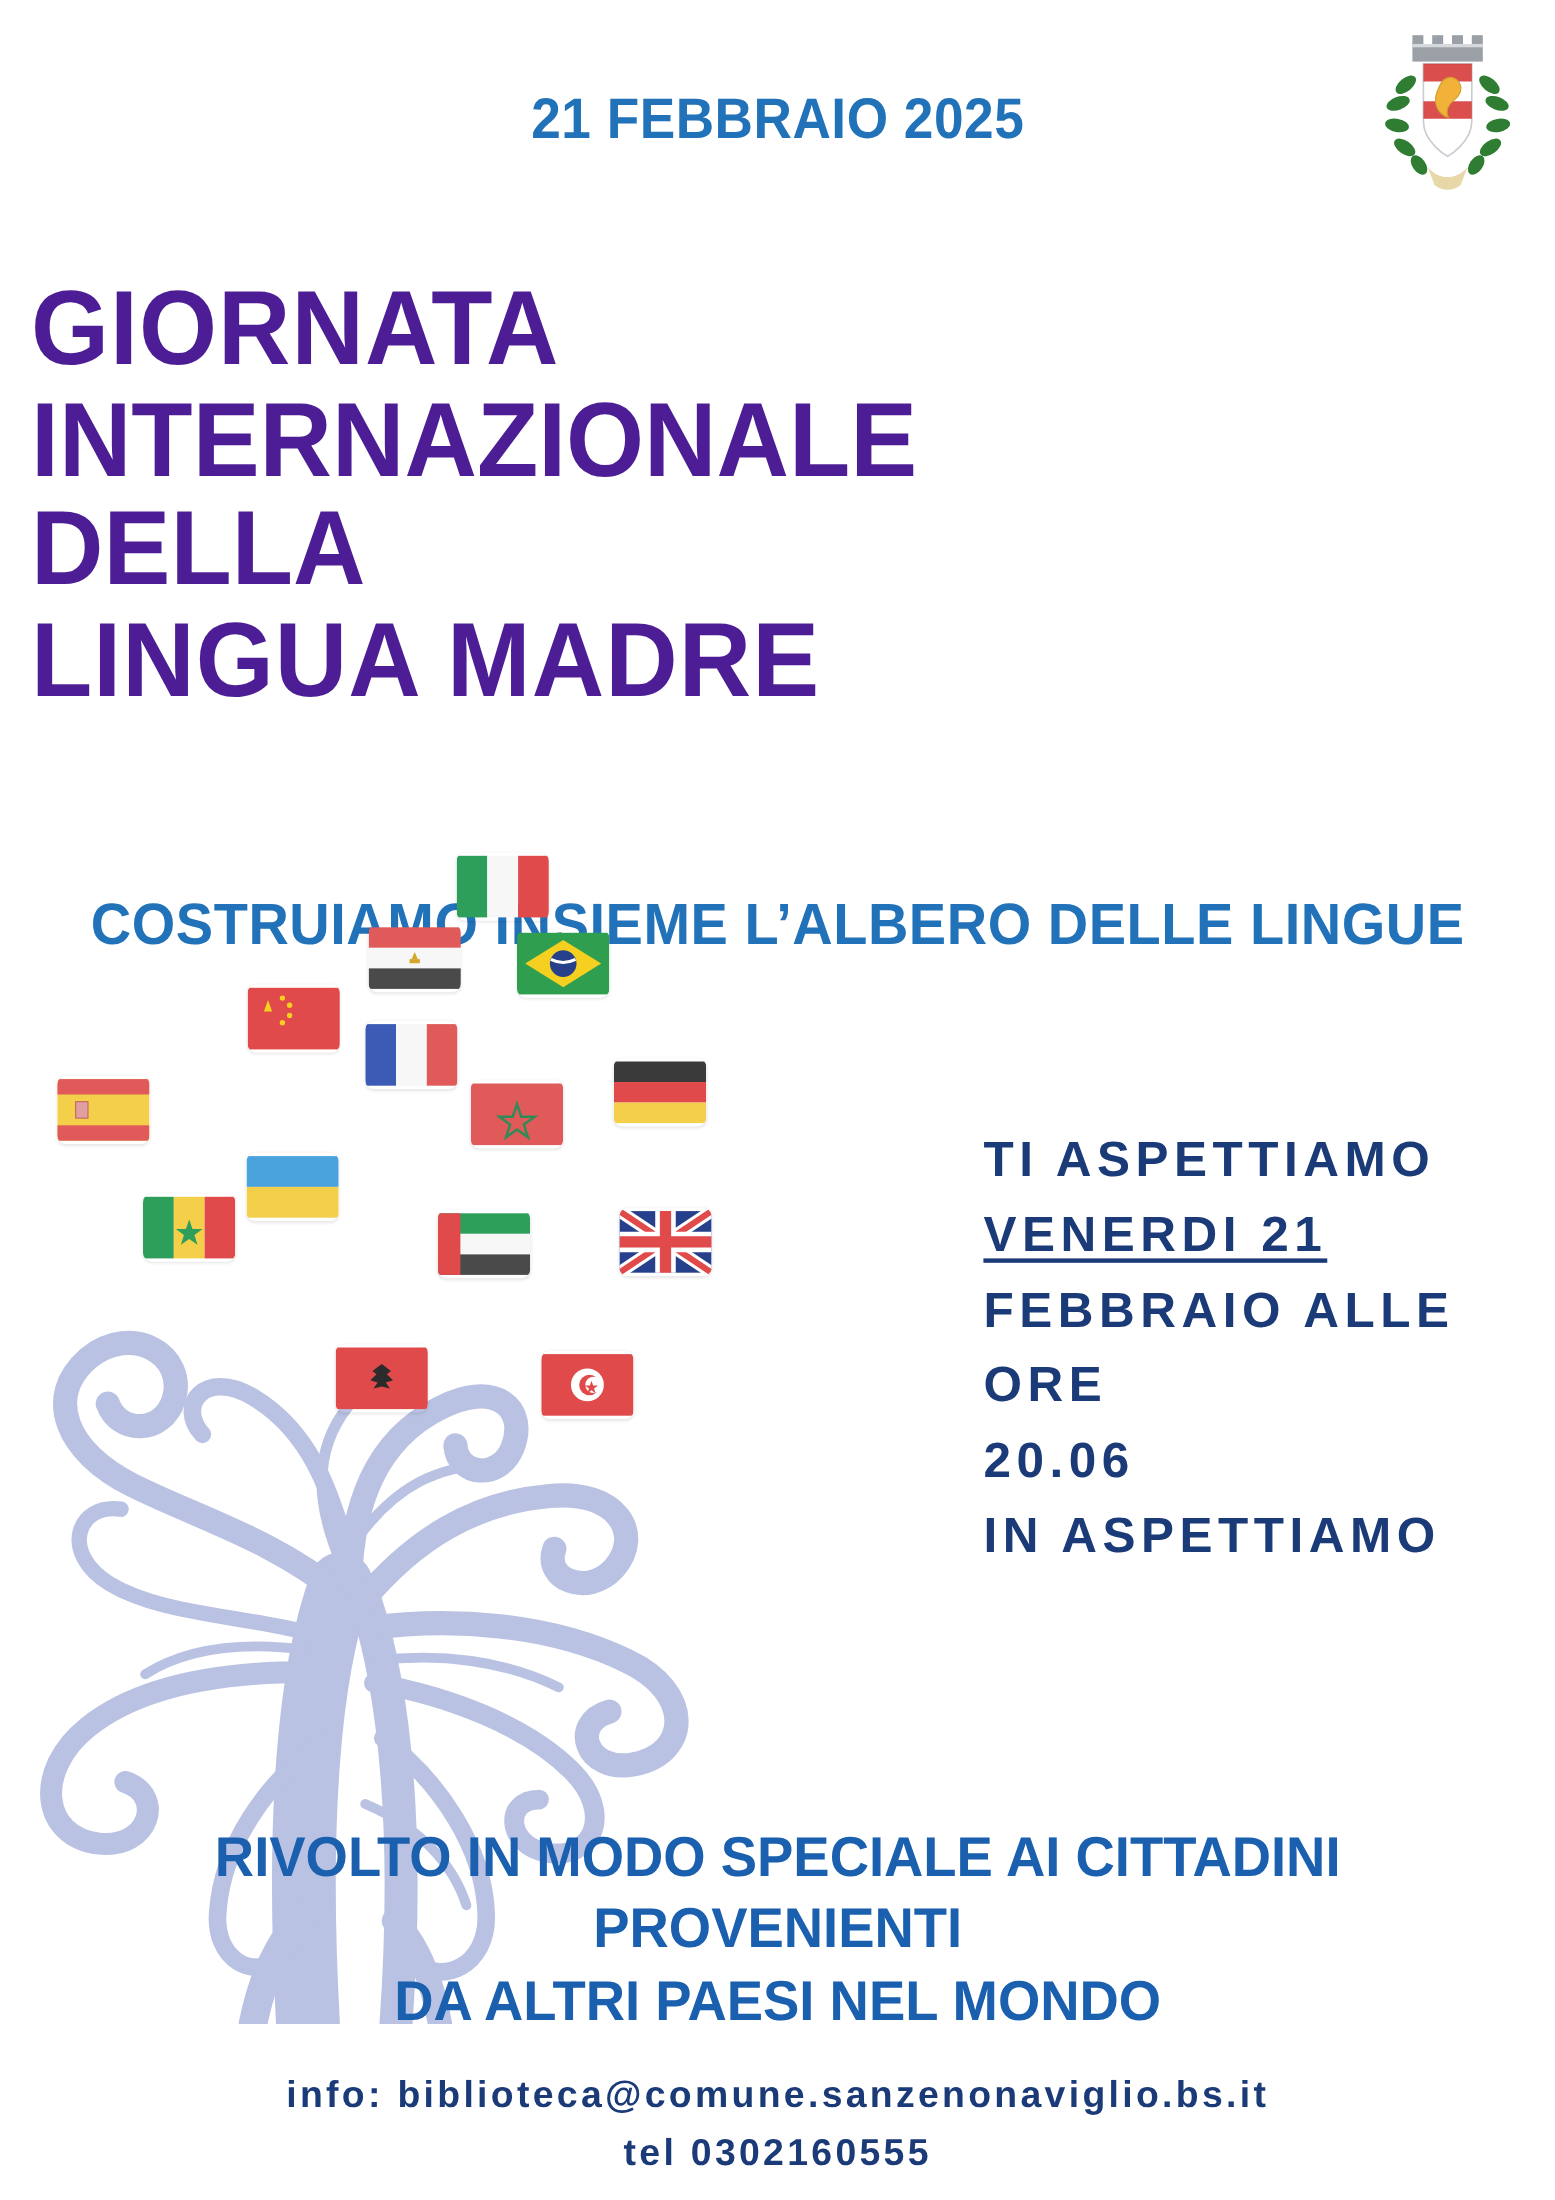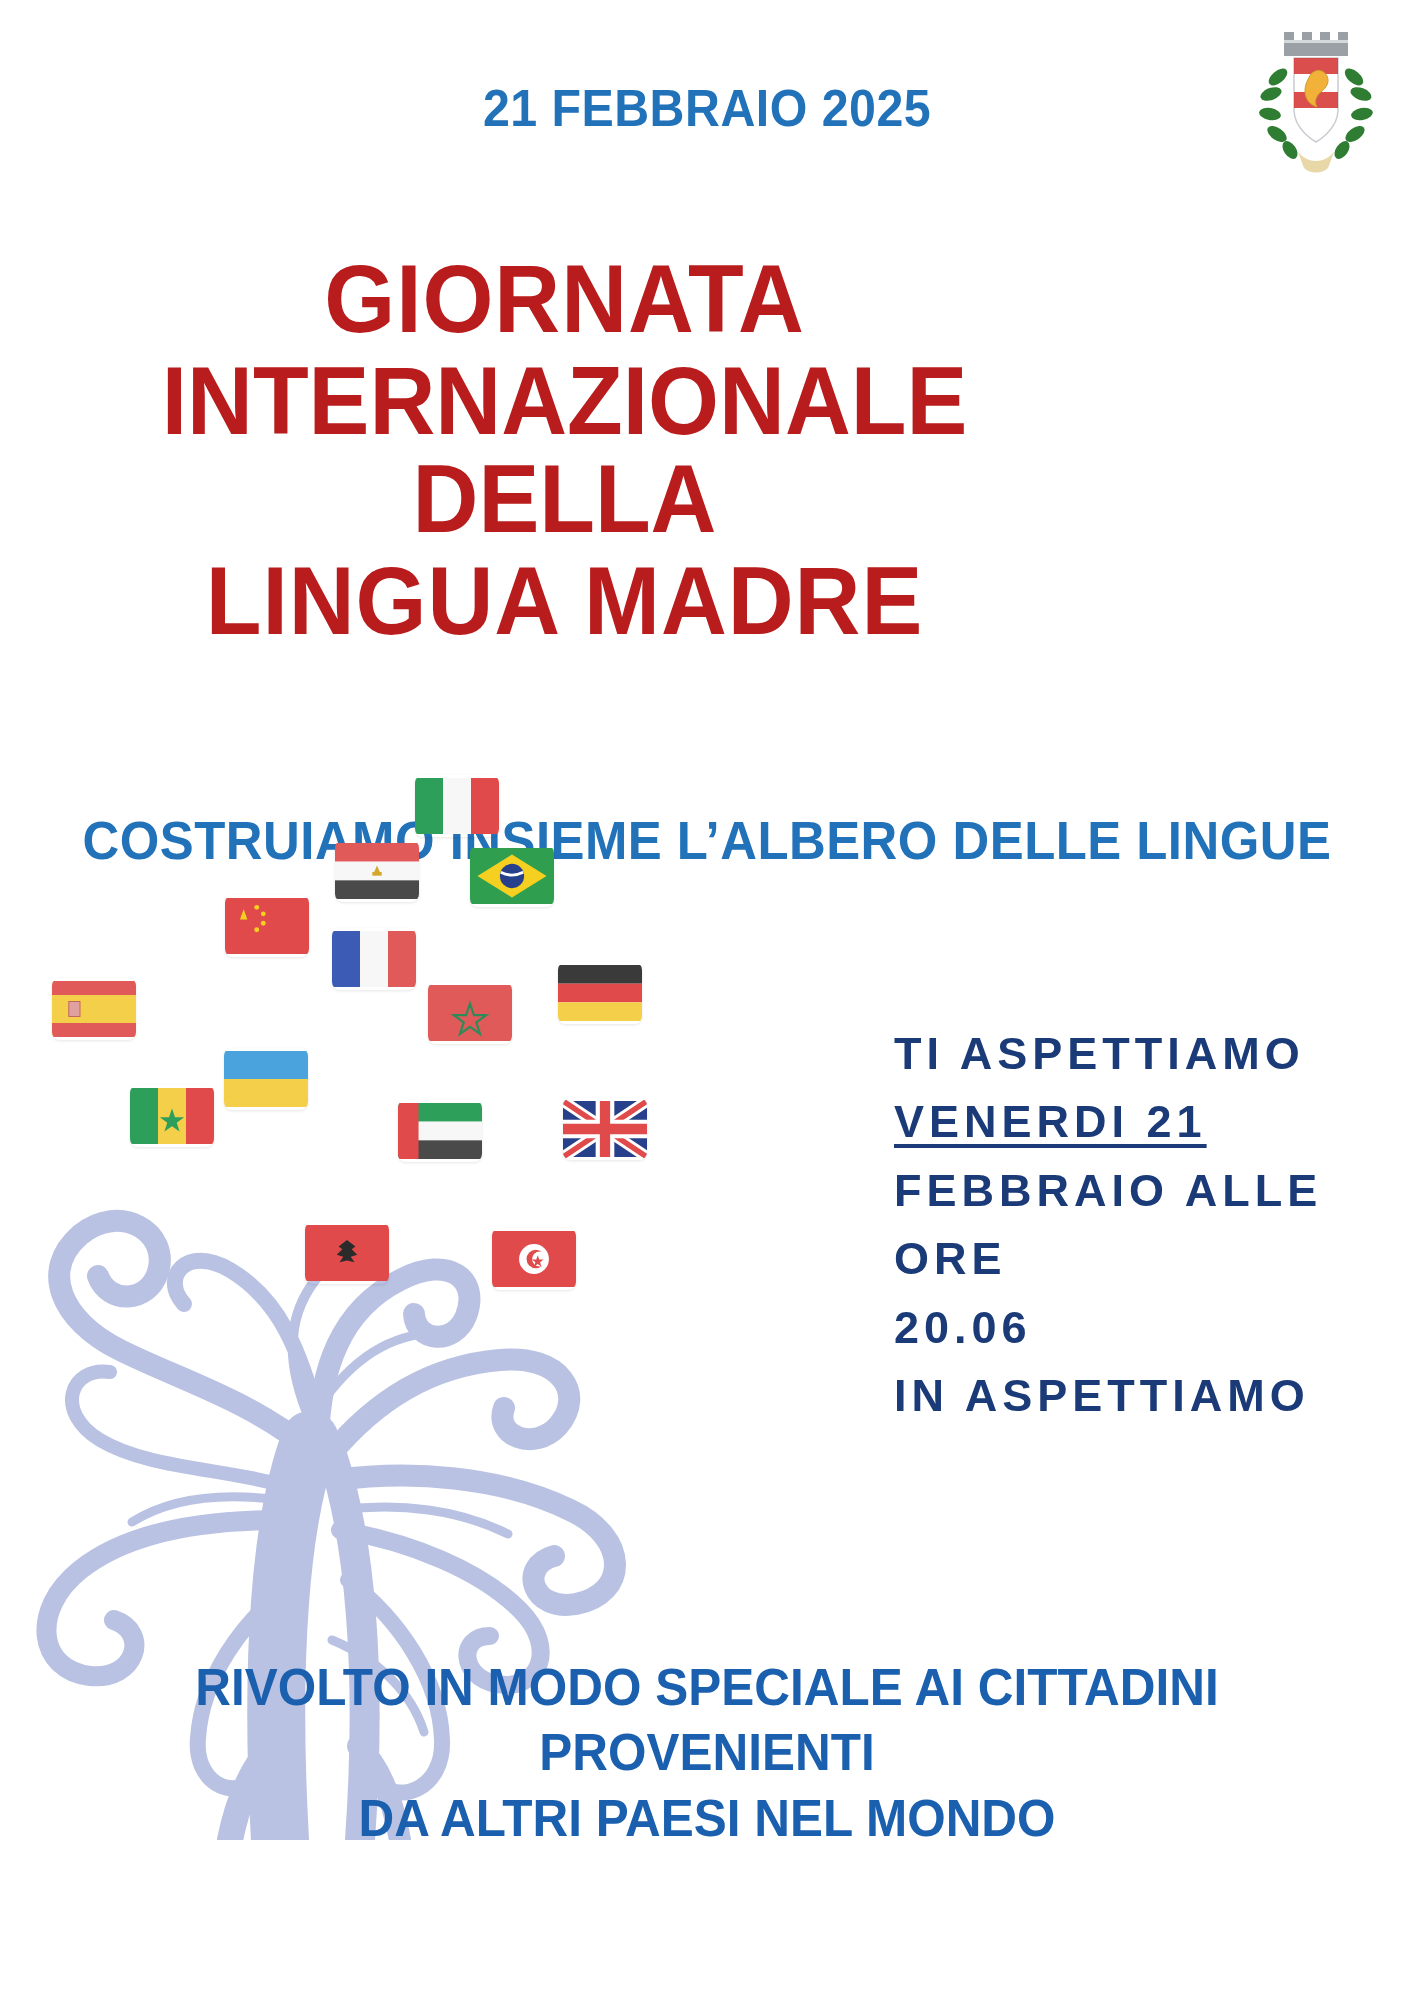--- a/index.html
+++ b/index.html
@@ -41,22 +41,21 @@
     font-family: "Liberation Sans", sans-serif;
     transform: scaleX(0.93);
   }
 
   
   .title-block {
     position: absolute;
     top: 250px;
     left: 0;
     width: 1129px;
-    text-align: center;
-    color: #b91c1c;
+    color: #4c1d95;
     font-weight: 700;
     line-height: 1.02;
   }
   .title-l1 { font-size: 96px; letter-spacing: 1px; transform: scaleX(0.95); }
   .title-l2 { font-size: 96px; letter-spacing: 0px; transform: scaleX(0.95); margin-top: 4px; }
   .title-l3 { font-size: 96px; letter-spacing: 1px; transform: scaleX(0.95); margin-top: 4px; }
 
   
   .subtitle {
     position: absolute;
@@ -335,14 +334,18 @@
     <div>FEBBRAIO ALLE ORE</div>
     <div>20.06</div>
     <div>IN ASPETTIAMO</div>
   </div>
 
   <div class="note">
     <div>RIVOLTO IN MODO SPECIALE AI CITTADINI PROVENIENTI</div>
     <div>DA ALTRI PAESI NEL MONDO</div>
   </div>
 
+  <div class="contact">
+    <div>info: biblioteca@comune.sanzenonaviglio.bs.it</div>
+    <div>tel 0302160555</div>
+  </div>
 
 </div>
 
 </body></html>

